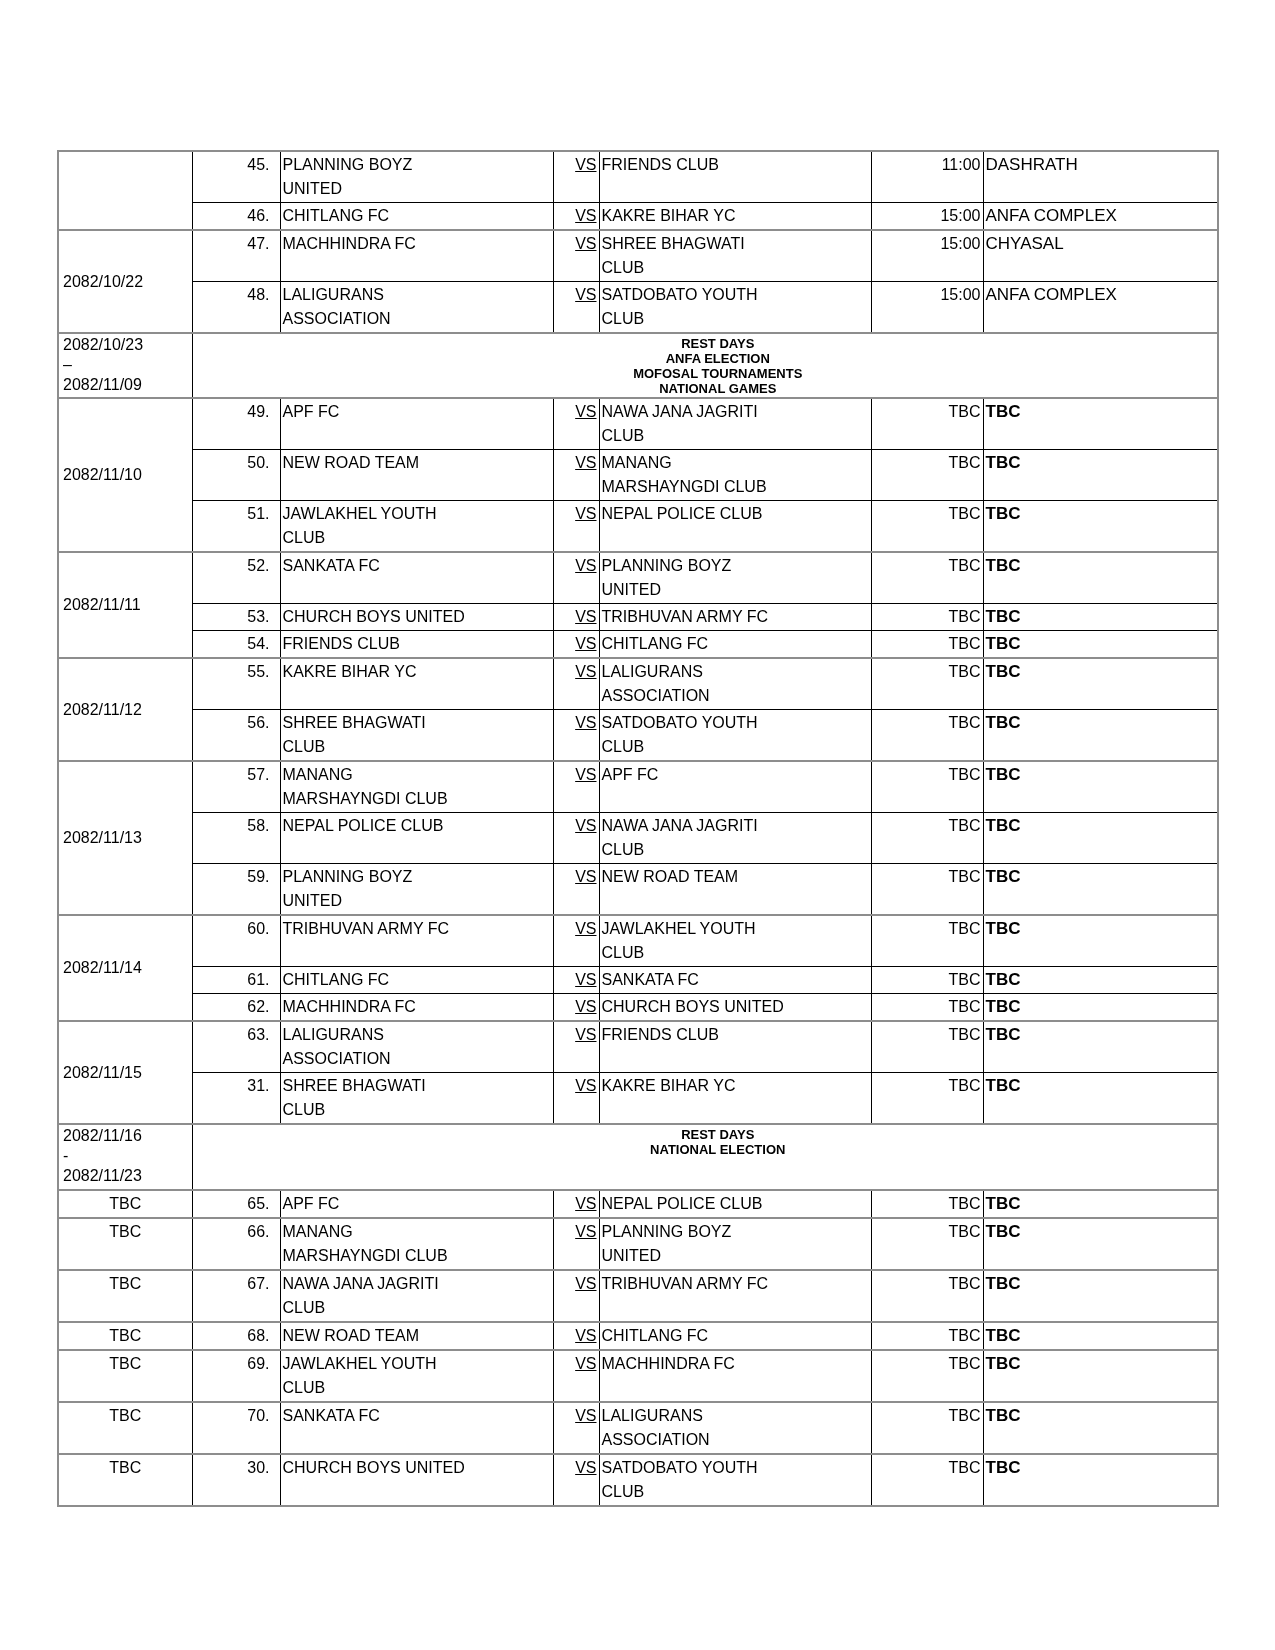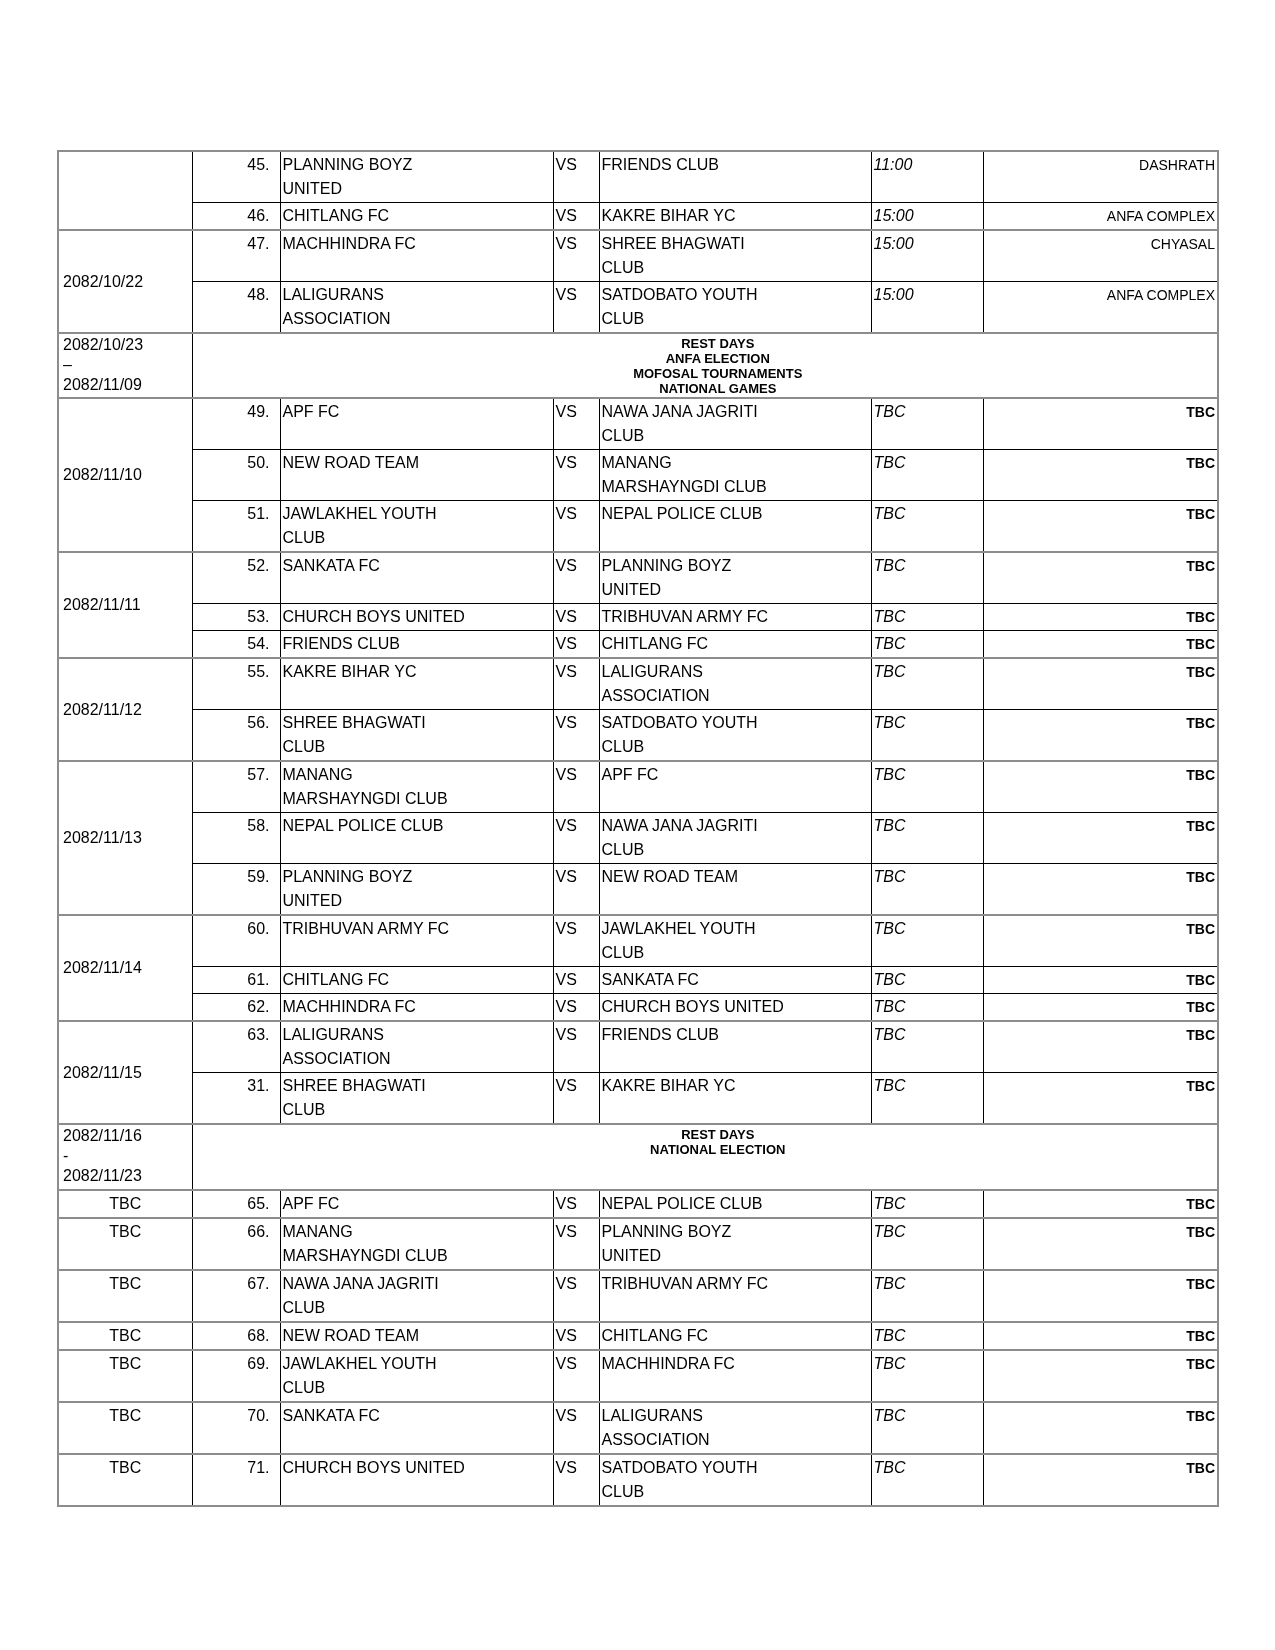--- a/index.html
+++ b/index.html
@@ -37,23 +37,23 @@
   tr.hr2 { height: 66px; }
   td.c-date {
     text-align: left;
     padding-left: 4px;
     vertical-align: middle;
   }
   td.c-date.v-top { vertical-align: top; line-height: 20px; }
   td.c-date.c-tbc { text-align: center; padding-left: 2px; vertical-align: top; }
   td.c-num { text-align: right; padding-right: 10px; }
   td.c-team { text-align: left; }
-  td.c-vs { text-align: left; }
-  td.c-time { text-align: left; font-style: italic; }
-  td.c-venue { text-align: right; font-size: 14px; }
+  td.c-vs { text-align: right; text-decoration: underline; }
+  td.c-time { text-align: right; }
+  td.c-venue { text-align: left; font-size: 17px; }
   td.c-venue.bold { font-weight: bold; }
   td.c-rest {
     text-align: center;
     font-weight: bold;
     font-size: 13px;
     line-height: 15px;
     padding-top: 2px;
     vertical-align: top;
     padding-left: 28px;
   }
@@ -340,21 +340,21 @@
         <td class="c-num">70.</td>
         <td class="c-team">SANKATA FC</td>
         <td class="c-vs">VS</td>
         <td class="c-team">LALIGURANS
 ASSOCIATION</td>
         <td class="c-time">TBC</td>
         <td class="c-venue bold">TBC</td>
       </tr>
       <tr class="h2 gs">
         <td class="c-date c-tbc">TBC</td>
-        <td class="c-num">71.</td>
+        <td class="c-num">30.</td>
         <td class="c-team">CHURCH BOYS UNITED</td>
         <td class="c-vs">VS</td>
         <td class="c-team">SATDOBATO YOUTH
 CLUB</td>
         <td class="c-time">TBC</td>
         <td class="c-venue bold">TBC</td>
       </tr>
     </tbody>
   </table>
 </div>

